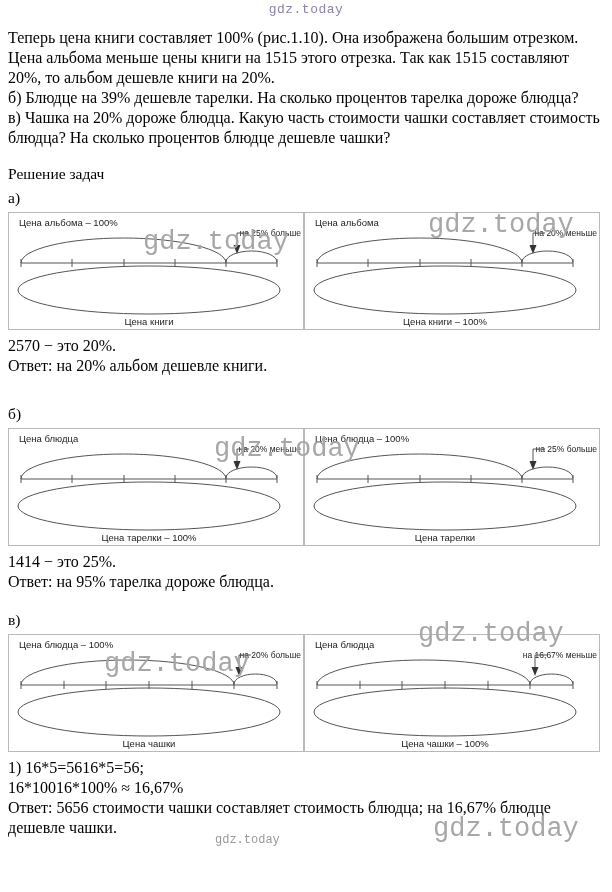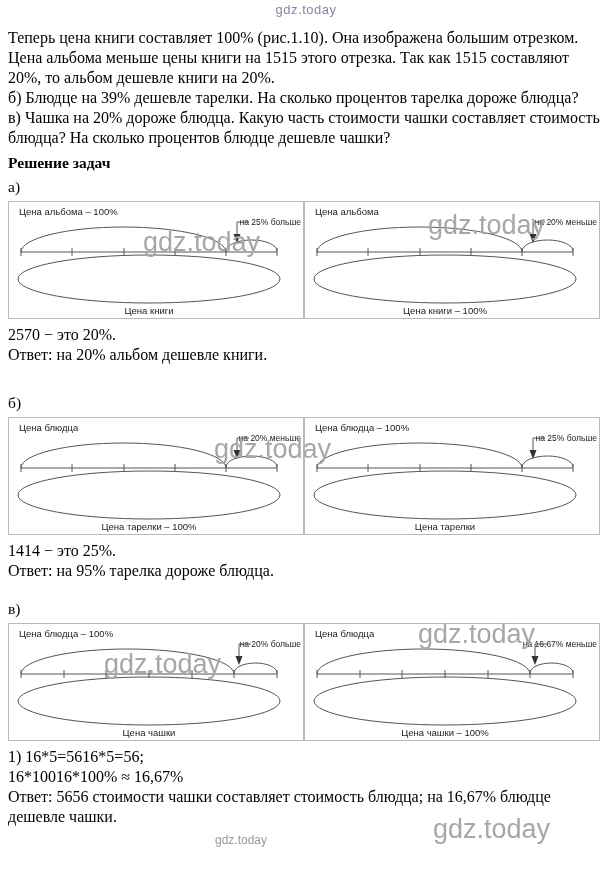--- a/index.html
+++ b/index.html
@@ -3,34 +3,34 @@
 <meta charset="utf-8">
 <style>
   * { margin:0; padding:0; box-sizing:border-box; }
   html,body { background:#ffffff; }
   .page {
     position:relative; width:612px; height:892px; background:#fff;
     overflow:hidden; font-family:"Liberation Serif", serif; color:#000;
   }
   .content { padding:28px 12px 0 8px; }
   .body-text { font-size:16px; line-height:20px; }
-  .heading { font-size:15.5px; line-height:20px; font-weight:bold; margin-top:5px; }
+  .heading { font-size:15.5px; line-height:20px; font-weight:normal; margin-top:16px; }
   .section-label { font-size:15.5px; line-height:20px; }
   .sec-a-label { margin-top:4px; }
   .sec-b-label { margin-top:28px; }
   .sec-v-label { margin-top:18px; }
   .diagram-row { display:flex; justify-content:space-between; margin:4px 0 6px 0; }
   .diagram { width:296px; height:118px; border:1px solid #b9b9b9; background:#fff; }
   .after-row { margin-top:6px; }
   svg text { font-family:"Liberation Sans", sans-serif; font-size:9.5px; fill:#222; }
   svg text.arrow-label { font-size:8.5px; }
   .st { fill:none; stroke:#555; stroke-width:1; }
   .head { fill:#333; stroke:none; }
   .wm {
-    position:absolute; font-family:Liberation Sans, sans-serif;
+    position:absolute; font-family:Liberation Mono, monospace;
     color:#a7a7a7; pointer-events:none; z-index:3; white-space:nowrap;
   }
   .wm-lg { font-size:27px; }
   .wm-top { top:2px; left:50%; transform:translateX(-50%); font-size:13px; color:#8d82a5; letter-spacing:0.5px; }
   .wm-a1 { top:227px; left:143px; }
   .wm-a2 { top:210px; left:428px; }
   .wm-mid { top:434px; left:214px; }
   .wm-b1 { top:619px; left:418px; }
   .wm-v1 { top:649px; left:104px; }
   .wm-bot1 { top:814px; left:433px; }

